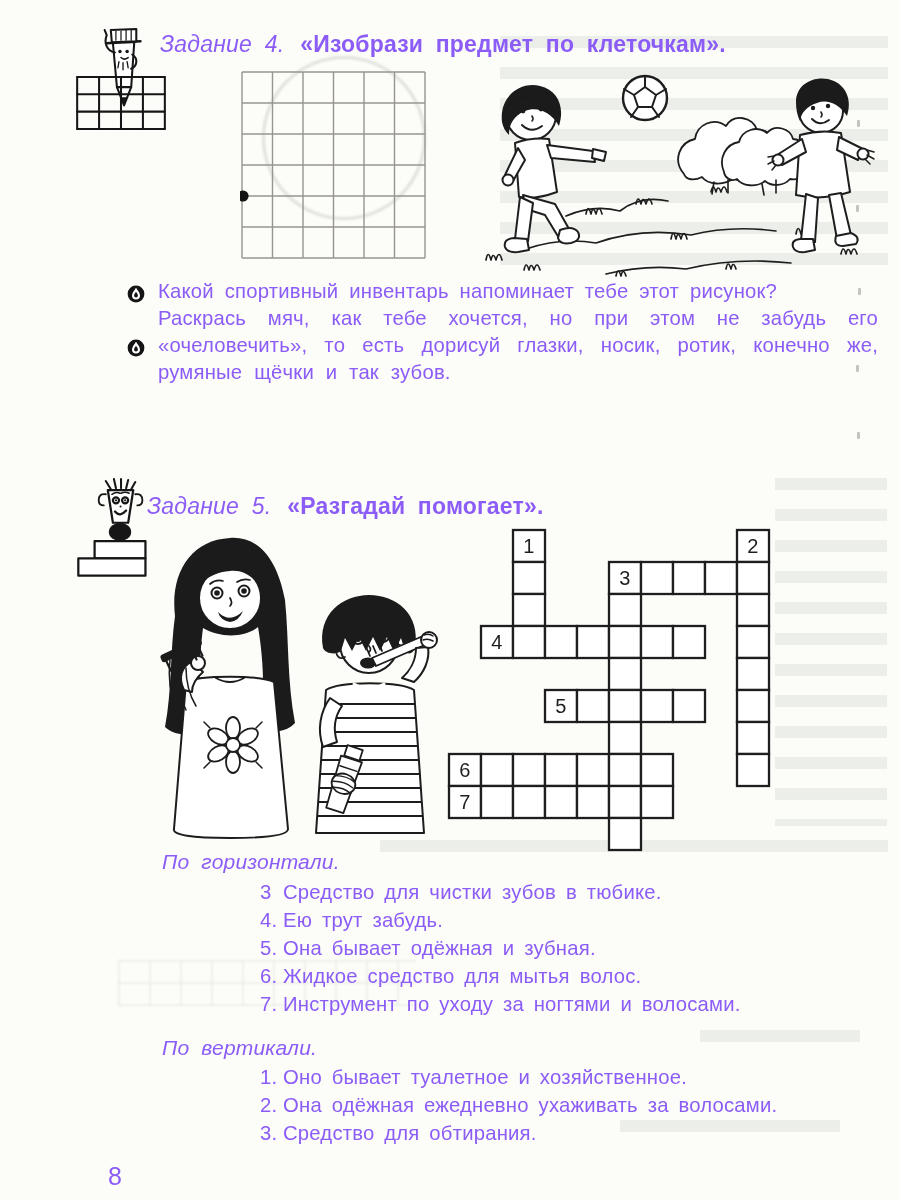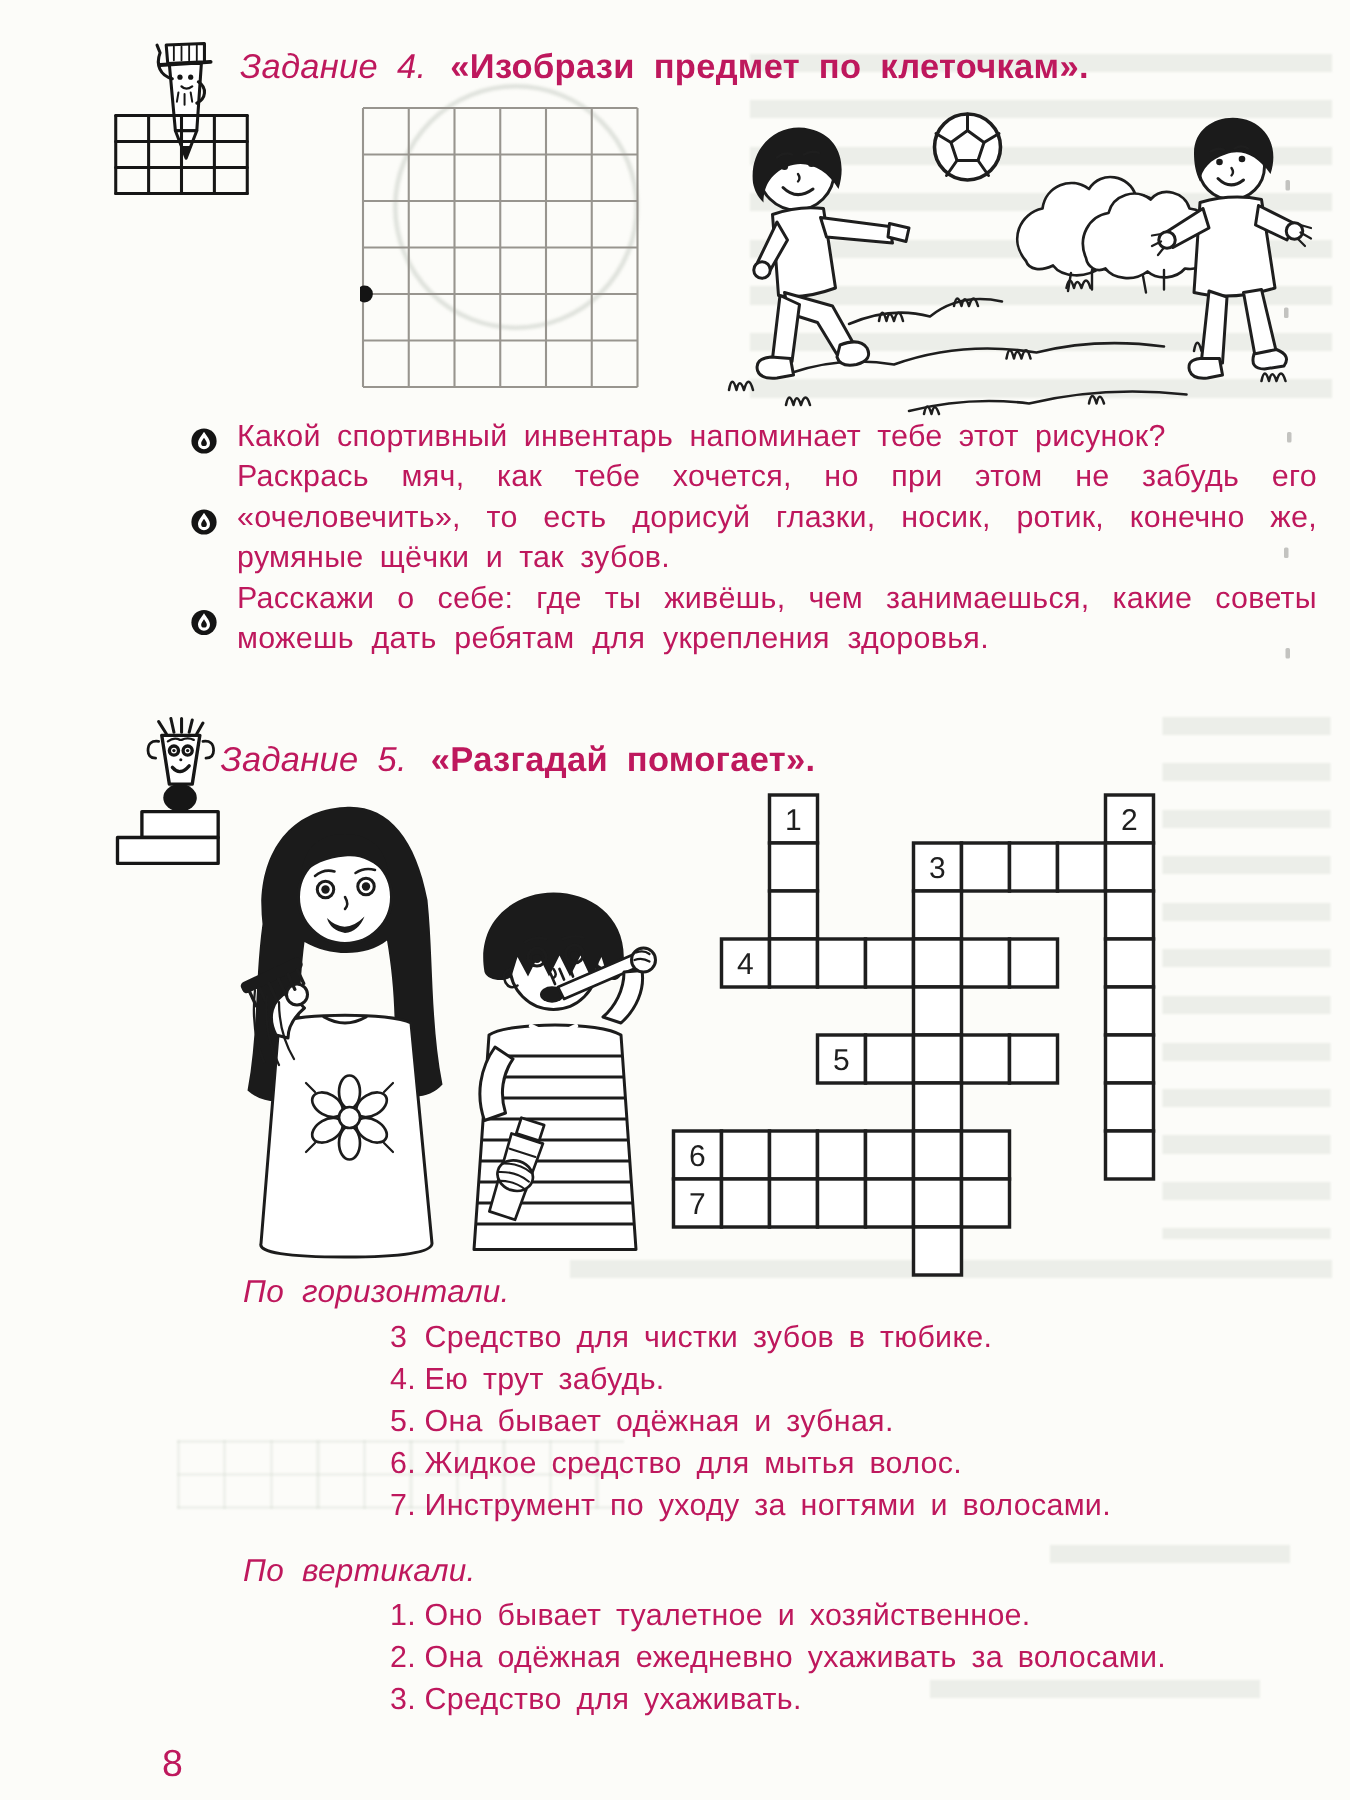--- a/index.html
+++ b/index.html
@@ -1,18 +1,18 @@
 <!DOCTYPE html>
 <html><head>
 <meta charset="utf-8">
 <style>
   html,body{margin:0;padding:0;}
   .page{
     position:relative; width:900px; height:1200px; overflow:hidden;
-    background:#fcfcf9; color:#be185d;
+    background:#fcfcf9; color:#8b5cf6;
     font-family:"Liberation Sans", sans-serif;
     letter-spacing:.2px;
   }
   .abs{position:absolute;}
   
   .task-title{position:absolute; font-size:23px; white-space:nowrap; word-spacing:6px;}
   .title-prefix{font-style:italic; margin-right:16px;}
   .title-name{font-weight:700;}
   
   .bullets{position:absolute; left:127px; top:278px; width:751px;}
@@ -177,28 +177,20 @@
   </svg>
 <span class="bullet-text">Какой спортивный инвентарь напоминает тебе этот рисунок?</span>
       </div>
       <div class="bullet-row">
   <svg class="bullet-ico" viewBox="0 0 18 18">
     <circle cx="9" cy="9" r="8.4" fill="#141414"></circle>
     <path d="M9,2.8 C11,5.8 13,8.1 13,10.5 A4,4 0 0 1 5,10.5 C5,8.1 7,5.8 9,2.8 Z" fill="#ffffff"></path>
     <path d="M9,6.8 C9.9,8.2 10.9,9.3 10.9,10.5 A1.9,1.9 0 0 1 7.1,10.5 C7.1,9.3 8.1,8.2 9,6.8 Z" fill="#141414"></path>
   </svg>
 <span class="bullet-text">Раскрась мяч, как тебе хочется, но при этом не забудь его «очеловечить», то есть дорисуй глазки, носик, ротик, конечно же, румяные щёчки и так зубов.</span>
-      </div>
-      <div class="bullet-row">
-  <svg class="bullet-ico" viewBox="0 0 18 18">
-    <circle cx="9" cy="9" r="8.4" fill="#141414"></circle>
-    <path d="M9,2.8 C11,5.8 13,8.1 13,10.5 A4,4 0 0 1 5,10.5 C5,8.1 7,5.8 9,2.8 Z" fill="#ffffff"></path>
-    <path d="M9,6.8 C9.9,8.2 10.9,9.3 10.9,10.5 A1.9,1.9 0 0 1 7.1,10.5 C7.1,9.3 8.1,8.2 9,6.8 Z" fill="#141414"></path>
-  </svg>
-<span class="bullet-text">Расскажи о себе: где ты живёшь, чем занимаешься, какие советы можешь дать ребятам для укрепления здоровья.</span>
       </div>
     </div>
 
   <div class="abs" style="left:70px; top:478px;">
     <svg width="97" height="120" viewBox="0 0 95 118">
       <g stroke="#161616" stroke-width="2.2" fill="none" stroke-linecap="round" stroke-linejoin="round">
         <path d="M40,11 L35,3 M45,10 L43,1 M50,10 L50,1 M55,10 L57,2 M60,11 L64,4" stroke-width="2"></path>
         <path d="M35,16 q-7,-1 -7,6 q0,5 5,5 M64,16 q7,-1 7,6 q0,5 -5,5" stroke-width="1.8"></path>
         <path d="M37,12 L62,12 L57,44 L42,44 Z" fill="#fff"></path>
         <circle cx="45" cy="22" r="3"></circle>
@@ -377,18 +369,18 @@
       <div class="clue-row">
         <span class="clue-num">1.</span>
         <span class="clue-text">Оно бывает туалетное и хозяйственное.</span>
       </div>
       <div class="clue-row">
         <span class="clue-num">2.</span>
         <span class="clue-text">Она одёжная ежедневно ухаживать за волосами.</span>
       </div>
       <div class="clue-row">
         <span class="clue-num">3.</span>
-        <span class="clue-text">Средство для ухаживать.</span>
+        <span class="clue-text">Средство для обтирания.</span>
       </div>
     </div>
 
   <div class="page-num">8</div>
 </div>
 
 </body></html>

